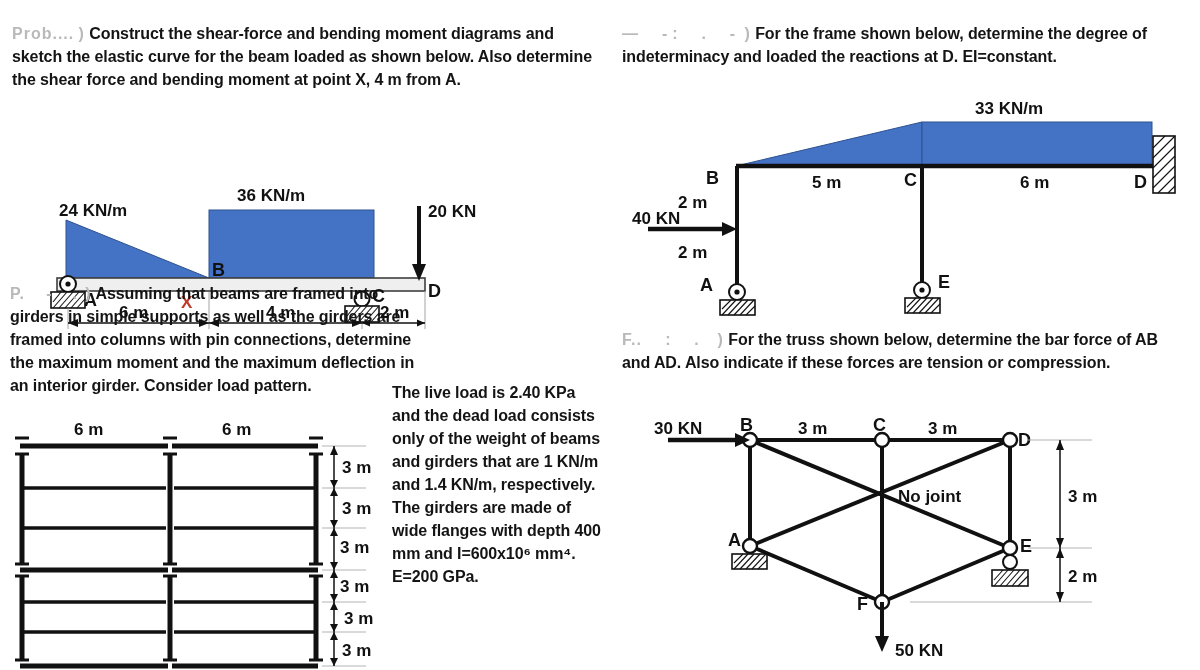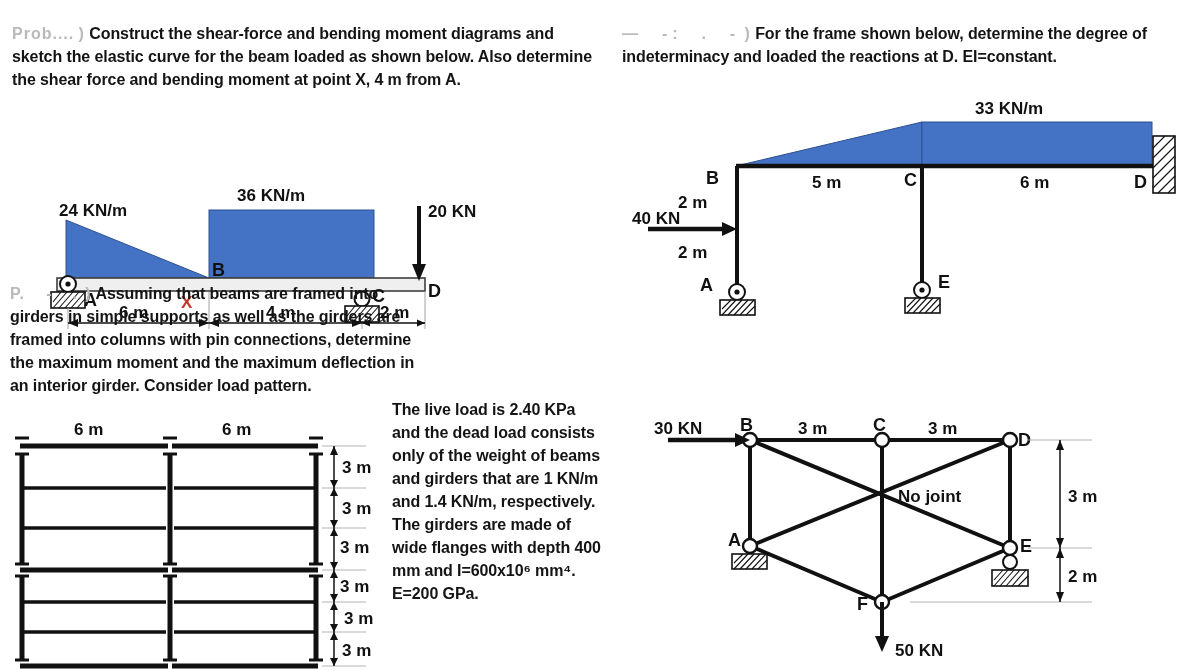--- a/index.html
+++ b/index.html
@@ -39,21 +39,21 @@
     font-weight:700;
     fill:#111111;
   }
   .lbl { font-size:17px; }
   .lbl-node { font-size:18px; }
   .lbl-red { fill:#c0392b; font-size:17px; }
 
   
   #p1 { left:12px;  top:22px;  width:585px; }
   #p2 { left:10px;  top:282px; width:420px; }
-  #p3 { left:392px; top:398px; width:215px; }
+  #p3 { left:392px; top:381px; width:215px; }
 
   
   #p4 { left:622px; top:22px;  width:570px; }
   #p5 { left:622px; top:328px; width:560px; }
 </style>
 </head>
 <body>
 
 <div class="page">
 
@@ -303,20 +303,26 @@
       <text class="lbl-node" x="68" y="195">A</text>
       <text class="lbl-node" x="306" y="192">E</text>
 
       <text class="lbl" x="180" y="92">5 m</text>
       <text class="lbl" x="388" y="92">6 m</text>
       <text class="lbl" x="46" y="112">2 m</text>
       <text class="lbl" x="46" y="162">2 m</text>
     </svg>
   </div>
 
+  <div class="para" id="p5">
+    <span class="faded">F..</span>
+    <span class="faded" style="letter-spacing:5px;">&nbsp;&nbsp;:&nbsp;&nbsp;.&nbsp;</span>
+    <span class="faded">)</span>
+    <span>For the truss shown below, determine the bar force of AB and AD. Also indicate if these forces are tension or compression.</span>
+  </div>
 
   <div class="fig" id="fig-truss" style="left:632px; top:412px;">
     <svg width="532" height="258" viewBox="0 0 532 258">
 
       <g stroke="#111111" stroke-width="4">
         <line x1="118" y1="28" x2="250" y2="28"></line>
         <line x1="250" y1="28" x2="378" y2="28"></line>
 
         <line x1="118" y1="28" x2="118" y2="134"></line>
 

